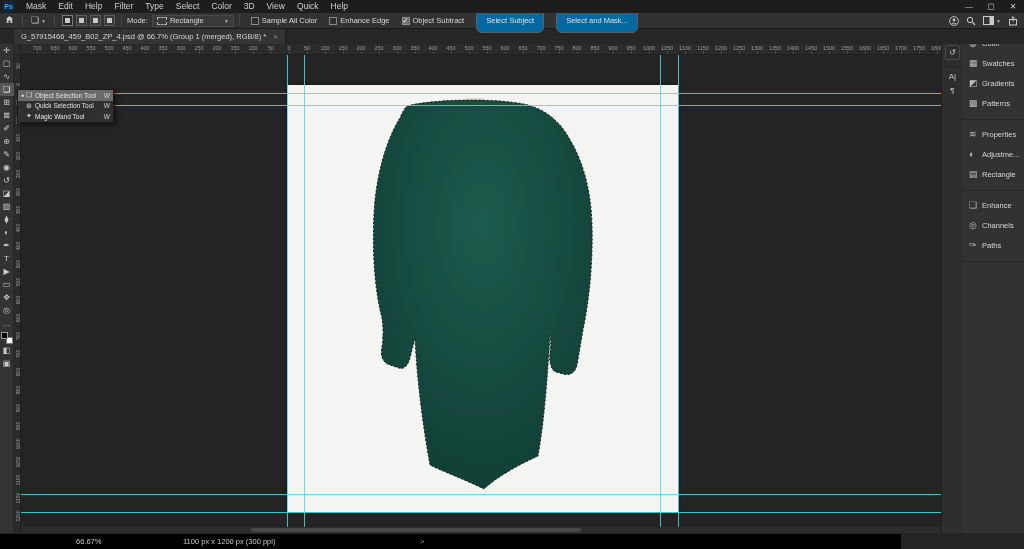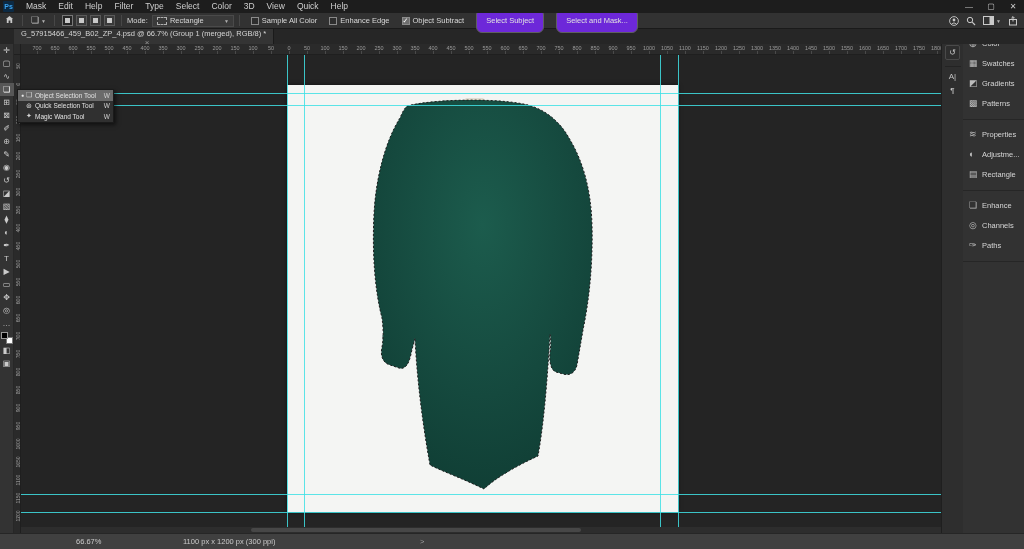--- a/index.html
+++ b/index.html
@@ -23,30 +23,30 @@
   .ob-icon { color:#c9c9c9; font-size:9px; line-height:10px; margin:0 3px; }
   .caret { font-size:5px; color:#b0b0b0; margin-left:2px; }
   .mode-btn { width:11px; height:11px; border:1px solid #5a5a5a; margin:0 1.5px; background:#3a3a3a;
     display:flex; align-items:center; justify-content:center; }
   .mode-btn .sq { width:5px; height:5px; background:#c9c9c9; }
   .mode-btn.active { background:#262626; border-color:#787878; }
   .cb-wrap { display:flex; align-items:center; margin:0 6px; }
   .cb { width:8px; height:8px; border:1px solid #8a8a8a; margin-right:3px; background:#2e2e2e;
     display:flex; align-items:center; justify-content:center; font-size:7px; color:#fff; }
   .cb.checked { background:#6e6e6e; }
-  .ob-btn { background:#6d28d9; border:1px solid #5f5f5f; border-radius:6px; color:#e0e0e0;
+  .ob-btn { background:#0369a1; border:1px solid #5f5f5f; border-radius:6px; color:#e0e0e0;
     font-size:7.5px; padding:1px 9px; margin:0 6px; height:24px; line-height:9px; }
   .dashed-box { width:10px; height:8px; border:1px dashed #b0b0b0; margin-right:3px; }
   #ob-right { margin-left:auto; display:flex; align-items:center; margin-right:6px; gap:7px; }
   #ob-right svg { display:block; }
 
   
   #tabbar { position:absolute; left:0; top:29px; width:1024px; height:15px; background:#262626; z-index:28; }
   #doc-tab { position:absolute; left:14px; top:0; height:15px; background:#343434; color:#d4d4d4;
-    font-size:7.5px; display:flex; align-items:center; padding:0 7px; border-right:1px solid #1a1a1a;flex-direction:column; }
+    font-size:7.5px; display:flex; align-items:center; padding:0 7px; border-right:1px solid #1a1a1a; }
   #tab-close { margin-left:7px; color:#9a9a9a; font-size:8px; }
 
   
   #toolbar { position:absolute; left:0; top:44px; width:14px; height:489px; background:#333333;
     border-right:1px solid #272727; z-index:20; display:flex; flex-direction:column; align-items:center; }
   .tool { width:14px; height:13px; display:flex; align-items:center; justify-content:center;
     color:#cbcbcb; font-size:8px; line-height:13px; }
   .tool.active { background:#575757; color:#ffffff; }
   #swatches { position:relative; width:12px; height:12px; margin-top:2px; }
   #swatch-bg { position:absolute; right:0; bottom:0; width:7px; height:7px; background:#ffffff; border:1px solid #777; }
@@ -92,21 +92,21 @@
   #strip-history { width:15px; height:15px; border:1px solid #4a4a4a; display:flex; align-items:center;
     justify-content:center; border-radius:2px; }
   .strip-div { width:16px; height:1px; background:#232323; margin-top:6px; }
   #dock { position:absolute; left:963px; top:29px; width:61px; height:504px; background:#323232; z-index:22; }
   .panel-group { border-bottom:1px solid #262626; padding:4px 0 6px 0; }
   .panel-row { display:flex; align-items:center; height:20px; padding-left:6px; }
   .panel-icon { width:13px; font-size:9px; color:#bdbdbd; }
   .panel-label { font-size:7.5px; color:#d6d6d6; white-space:nowrap; }
 
   
-  #statusbar { position:absolute; left:0; top:533px; width:1024px; height:16px; background:#404040;
+  #statusbar { position:absolute; left:0; top:533px; width:901px; height:16px; background:#000000;
     border-top:1px solid #262626; font-size:7.5px; color:#c9c9c9; z-index:30; }
   #status-zoom { position:absolute; left:76px; top:3px; }
   #status-dims { position:absolute; left:183px; top:3px; }
   #status-chev { position:absolute; left:420px; top:3px; color:#9f9f9f; }
 </style>
 </head>
 <body>
 
 <div id="app">
 

